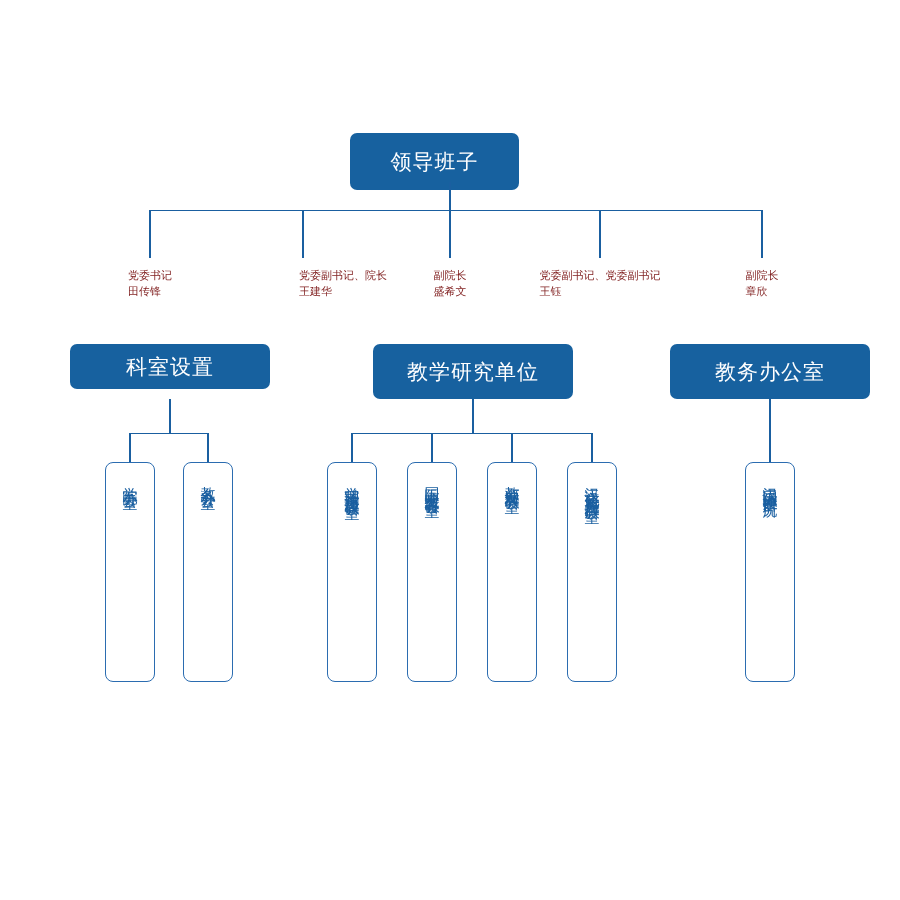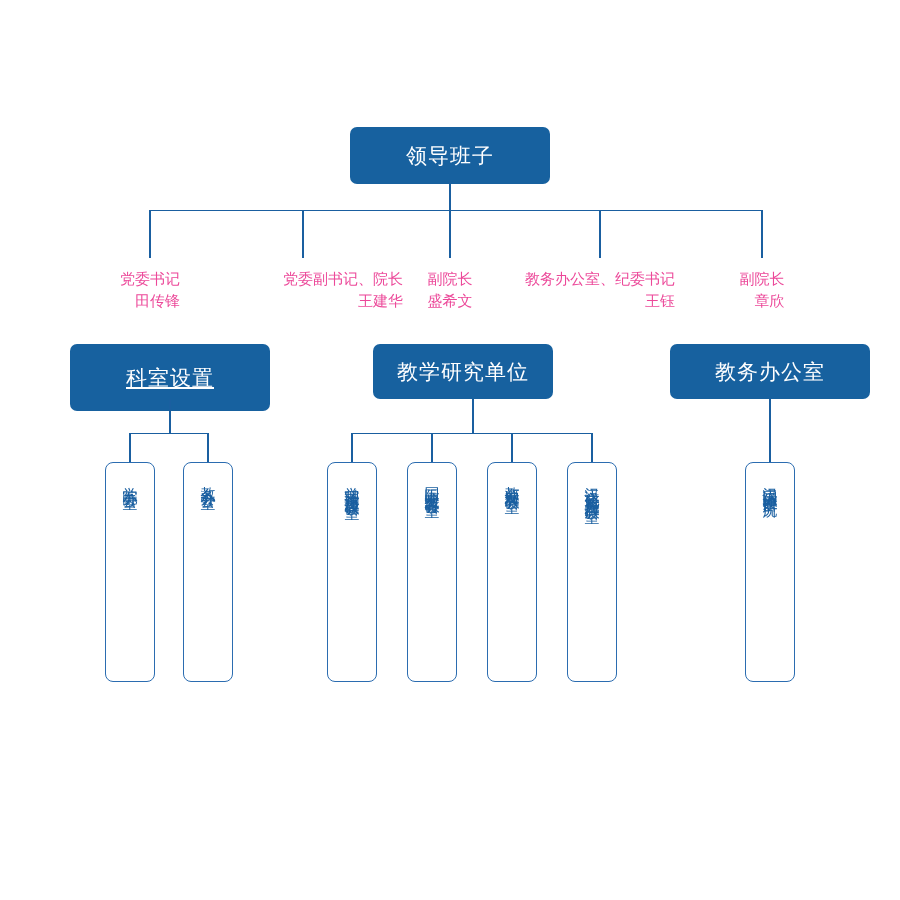--- a/index.html
+++ b/index.html
@@ -53,23 +53,23 @@
     font-size: 15px;
     line-height: 1.05;
     letter-spacing: 2px;
     padding-top: 12px;
     white-space: nowrap;
   }
 
   
   .leader-label {
     position: absolute;
-    text-align: right;
-    color: #ec4899;
-    font-size: 15px;
+    text-align: left;
+    color: #7f1d1d;
+    font-size: 11px;
     line-height: 1.45;
     white-space: nowrap;
     transform: translateX(-50%);
   }
   .leader-label .ln { display: block; }
 
   
   .conn-v {
     position: absolute;
     width: 1.4px;
@@ -79,21 +79,21 @@
     position: absolute;
     height: 1.4px;
     background: #1a5fa0;
   }
 </style>
 </head>
 <body>
 
 <div id="chart-root">
 
-  <div class="node-solid" style="left:350px; top:127px; width:200px; height:57px;">
+  <div class="node-solid" style="left:350px; top:133px; width:169px; height:57px;">
     <span>领导班子</span>
   </div>
 
   <div class="conn-v" style="left:449.3px; top:182px; height:28px;"></div>
 
   <div class="conn-h" style="left:150px; top:210px; width:612px;"></div>
 
   <div class="conn-v" style="left:149.3px; top:210px; height:48px;"></div>
   <div class="conn-v" style="left:302.3px; top:210px; height:48px;"></div>
   <div class="conn-v" style="left:449.3px; top:210px; height:48px;"></div>
@@ -106,44 +106,44 @@
   </div>
   <div class="leader-label" style="left:303px; top:268px;margin-left:40px;">
     <span class="ln">党委副书记、院长</span>
     <span class="ln">王建华</span>
   </div>
   <div class="leader-label" style="left:450px; top:268px;">
     <span class="ln">副院长</span>
     <span class="ln">盛希文</span>
   </div>
   <div class="leader-label" style="left:600px; top:268px;">
-    <span class="ln">教务办公室、纪委书记</span>
+    <span class="ln">党委副书记、党委副书记</span>
     <span class="ln">王钰</span>
   </div>
   <div class="leader-label" style="left:762px; top:268px;">
     <span class="ln">副院长</span>
     <span class="ln">章欣</span>
   </div>
 
-  <div class="node-solid" style="left:70px; top:344px; width:200px; height:67px;text-decoration:underline;">
+  <div class="node-solid" style="left:70px; top:344px; width:200px; height:45px;">
     <span>科室设置</span>
   </div>
   <div class="conn-v" style="left:169.3px; top:399px; height:34px;"></div>
   <div class="conn-h" style="left:130px; top:433px; width:78px;"></div>
   <div class="conn-v" style="left:129.3px; top:433px; height:29px;"></div>
   <div class="conn-v" style="left:207.3px; top:433px; height:29px;"></div>
 
   <div class="node-vert" style="left:105px; top:462px; width:50px; height:220px;">
     <span class="vtext">学院办公室</span>
   </div>
   <div class="node-vert" style="left:183px; top:462px; width:50px; height:220px;">
     <span class="vtext">教务办公室</span>
   </div>
 
-  <div class="node-solid" style="left:373px; top:344px; width:180px; height:55px;">
+  <div class="node-solid" style="left:373px; top:344px; width:200px; height:55px;">
     <span>教学研究单位</span>
   </div>
   <div class="conn-v" style="left:472.3px; top:399px; height:34px;"></div>
   <div class="conn-h" style="left:352px; top:433px; width:240px;"></div>
   <div class="conn-v" style="left:351.3px; top:433px; height:29px;"></div>
   <div class="conn-v" style="left:431.3px; top:433px; height:29px;"></div>
   <div class="conn-v" style="left:511.3px; top:433px; height:29px;"></div>
   <div class="conn-v" style="left:591.3px; top:433px; height:29px;"></div>
 
   <div class="node-vert" style="left:327px; top:462px; width:50px; height:220px;">

